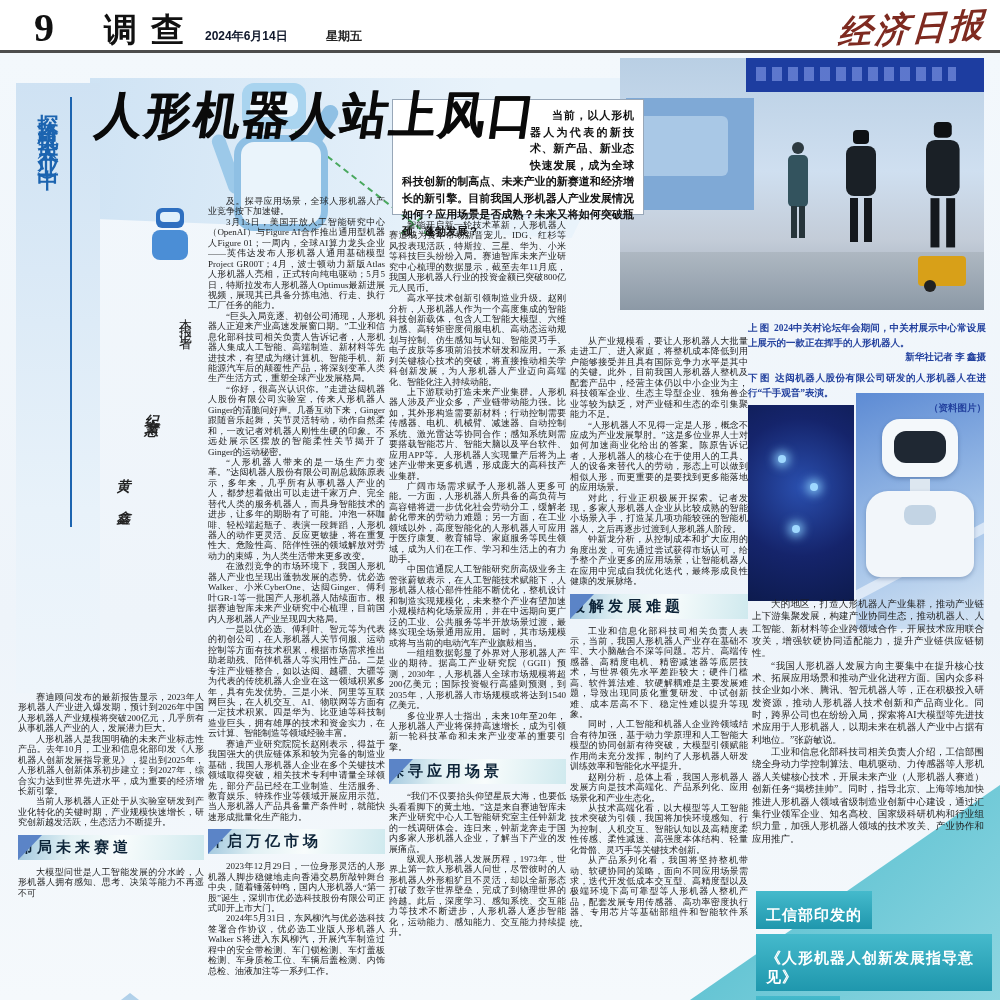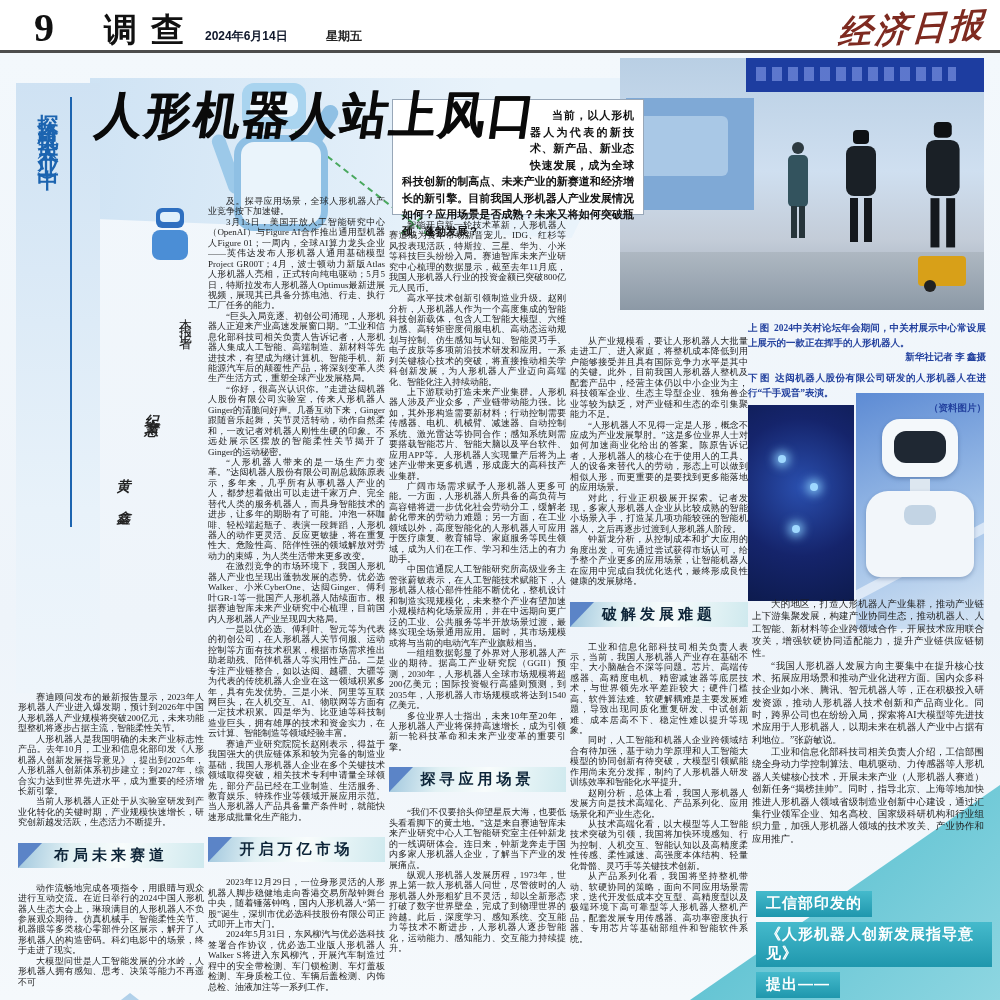--- a/index.html
+++ b/index.html
@@ -111,30 +111,30 @@
         transform:rotate(-28deg);}
   
   .col{position:absolute;overflow:hidden;z-index:3;color:#1d1d1d;
        font-family:"Liberation Serif",serif;font-size:9px;line-height:1.16;text-align:justify;}
   .bp{margin:0;text-indent:2em;}
   .col-left{left:18px;top:639px;width:186px;height:300px;}
   .col-b{left:208px;top:143px;width:177px;height:842px;}
   .col-c{left:389px;top:167px;width:177px;height:818px;}
   .col-d{left:570px;top:283px;width:178px;height:702px;}
   .col-e{left:752px;top:545px;width:232px;height:290px;font-size:9.5px;line-height:1.3;font-family:Liberation Serif, serif;}
-  .sec{position:relative;height:25px;margin:15px 0;display:flex;align-items:center;justify-content:center;
+  .sec{position:relative;height:25px;margin:7px 0;display:flex;align-items:center;justify-content:flex-start;
        background:linear-gradient(100deg,#9fc6dd 0%,#e2f1f4 28%,#f8fcfc 55%,#cfe9ee 100%);}
   .sec:before{content:"";position:absolute;left:0;top:0;width:0;height:0;
        border-top:25px solid #5b84c7;border-right:24px solid transparent;}
   .sec span{font:bold 15px "Liberation Sans",sans-serif;color:#0d2438;letter-spacing:4px;}
   
   .tri-banner{position:absolute;right:0;bottom:0;width:310px;height:215px;z-index:2;
        background:linear-gradient(135deg,#49b9cb,#8ed6e1);clip-path:polygon(100% 0,100% 100%,0 100%);}
   .banner{position:absolute;left:756px;top:838px;width:236px;z-index:4;}
-  .bbar{display:inline-block;clear:left;float:left;margin:0 0 5px 0;padding:3px 10px 4px 10px;
+  .bbar{display:inline-block;clear:left;float:left;margin:0 0 5px 0;padding:15px 10px 4px 10px;
         background:linear-gradient(180deg,#45bacc,#1f97ad);color:#fff;
         font:bold 15px "Liberation Sans",sans-serif;letter-spacing:1px;}
   .tri-bl{position:absolute;left:55px;top:940px;width:150px;height:58px;z-index:1;
         background:linear-gradient(180deg,#aecfe9,#d8eaf6);clip-path:polygon(50% 0,100% 100%,0 100%);}
 </style>
 </head>
 <body>
 
 <div class="header">
   <span class="pagenum">9</span>
@@ -225,27 +225,26 @@
   <div class="photo-bot">
     <div class="streak"></div>
     <div class="rb-head"></div>
     <div class="rb-face"></div>
     <div class="rb-neck"></div>
     <div class="rb-body"></div>
     <div class="rb-chest"></div>
   </div>
 
   <div class="col col-left">
-    <p class="bp">赛迪顾问发布的最新报告显示，2023年人形机器人产业进入爆发期，预计到2026年中国人形机器人产业规模将突破200亿元，未来功能型整机将逐步占据主流，智能柔性关节。</p>
+    <p class="bp">赛迪顾问发布的最新报告显示，2023年人形机器人产业进入爆发期，预计到2026年中国人形机器人产业规模将突破200亿元，几乎所有从事机器人产业的人，发展潜力巨大。</p>
     <p class="bp">人形机器人是我国明确的未来产业标志性产品。去年10月，工业和信息化部印发《人形机器人创新发展指导意见》，提出到2025年，人形机器人创新体系初步建立；到2027年，综合实力达到世界先进水平，成为重要的经济增长新引擎。</p>
     <p class="bp">当前人形机器人正处于从实验室研发到产业化转化的关键时期，产业规模快速增长，研究创新越发活跃，生态活力不断提升。</p>
     <div class="sec">
       <span>布局未来赛道</span>
     </div>
-    <p class="bp">动作流畅地完成各项指令，用眼睛与观众进行互动交流。在近日举行的2024中国人形机器人生态大会上，琳琅满目的人形机器人不负参展观众期待。仿真机械手、智能柔性关节、机器眼等多类核心零部件分区展示，解开了人形机器人的构造密码。科幻电影中的场景，终于走进了现实。</p>
     <p class="bp">大模型问世是人工智能发展的分水岭，人形机器人拥有感知、思考、决策等能力不再遥不可</p>
   </div>
 
   <div class="col col-b">
     <p class="bp">及。探寻应用场景，全球人形机器人产业竞争按下加速键。</p>
     <p class="bp">3月13日，美国开放人工智能研究中心（OpenAI）与Figure AI合作推出通用型机器人Figure 01；一周内，全球AI算力龙头企业——英伟达发布人形机器人通用基础模型Project GR00T；4月，波士顿动力新版Atlas人形机器人亮相，正式转向纯电驱动；5月5日，特斯拉发布人形机器人Optimus最新进展视频，展现其已具备分拣电池、行走、执行工厂任务的能力。</p>
     <p class="bp">“巨头入局竞逐、初创公司涌现，人形机器人正迎来产业高速发展窗口期。”工业和信息化部科技司相关负责人告诉记者，人形机器人集成人工智能、高端制造、新材料等先进技术，有望成为继计算机、智能手机、新能源汽车后的颠覆性产品，将深刻变革人类生产生活方式，重塑全球产业发展格局。</p>
     <p class="bp">“你好，很高兴认识你。”走进达闼机器人股份有限公司实验室，传来人形机器人Ginger的清脆问好声。几番互动下来，Ginger跟随音乐起舞，关节灵活转动，动作自然柔和，一改记者对机器人刚性生硬的印象。不远处展示区摆放的智能柔性关节揭开了Ginger的运动秘密。</p>
     <p class="bp">“人形机器人带来的是一场生产力变革。”达闼机器人股份有限公司副总裁陈原表示，多年来，几乎所有从事机器人产业的人，都梦想着做出可以走进千家万户、完全替代人类的服务机器人，而具身智能技术的进步，让多年的期盼有了可能。冲泡一杯咖啡、轻松端起瓶子、表演一段舞蹈，人形机器人的动作更灵活、反应更敏捷，将在重复性大、危险性高、陪伴性强的领域解放对劳动力的束缚，为人类生活带来更多改变。</p>
     <p class="bp">在激烈竞争的市场环境下，我国人形机器人产业也呈现出蓬勃发展的态势。优必选Walker、小米CyberOne、达闼Ginger、傅利叶GR-1等一批国产人形机器人陆续面市。根据赛迪智库未来产业研究中心梳理，目前国内人形机器人产业呈现四大格局。</p>

